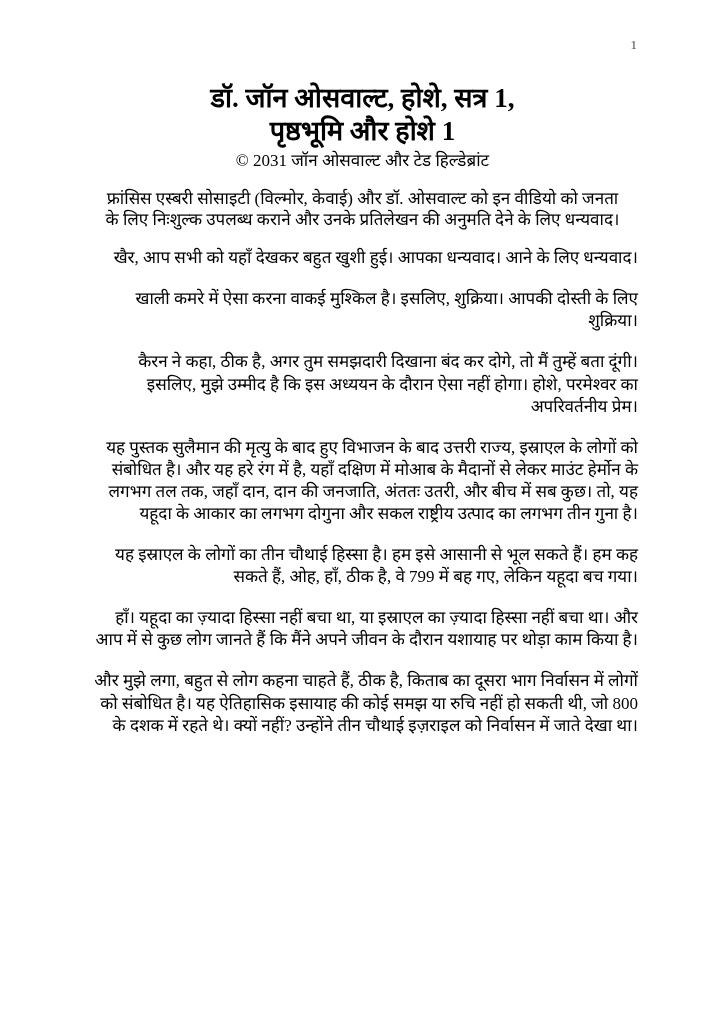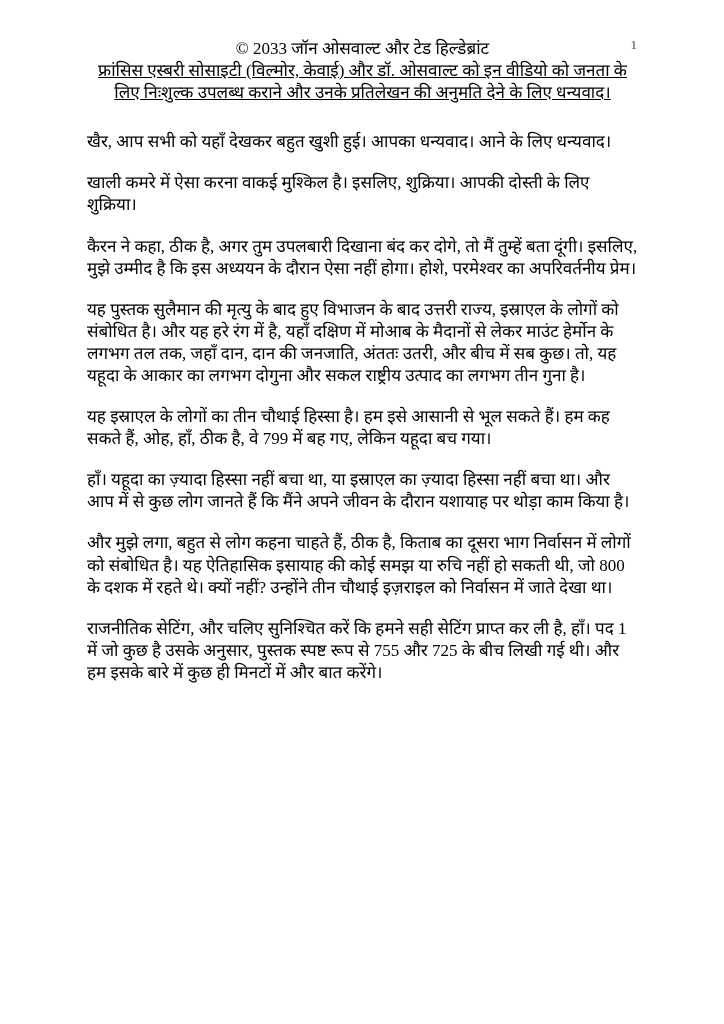--- a/index.html
+++ b/index.html
@@ -40,50 +40,52 @@
   }
   .header-center {
     text-align: center;
     font-size: 17px;
     line-height: 1.28;
   }
   .header-center .copyright-line {
     margin: 0;
   }
   .header-center .ack-line {
-    margin: 0;
-    text-decoration: underline;
+    margin: 16px;
   }
   .body-text {
-    margin-top: 28px;
+    margin-top: 16px;
     font-size: 17px;
     line-height: 1.3;
-    text-align: left;
+    text-align: right;
   }
   .body-text p {
     margin: 0 0 19px 0;
   }
 </style>
 </head>
 <body>
 
 <div class="page">
 
   <div class="page-number">1</div>
 
+  <h1 class="doc-title">
+    <span class="title-line">डॉ. जॉन ओसवाल्ट, होशे, सत्र 1,</span>
+    <span class="title-line">पृष्ठभूमि और होशे 1</span>
+  </h1>
 
   <div class="header-center">
-    <div class="copyright-line">© 2033 जॉन ओसवाल्ट और टेड हिल्डेब्रांट</div>
+    <div class="copyright-line">© 2031 जॉन ओसवाल्ट और टेड हिल्डेब्रांट</div>
     <div class="ack-line">फ्रांसिस एस्बरी सोसाइटी (विल्मोर, केवाई) और डॉ. ओसवाल्ट को इन वीडियो को जनता के लिए निःशुल्क उपलब्ध कराने और उनके प्रतिलेखन की अनुमति देने के लिए धन्यवाद।</div>
   </div>
 
   <div class="body-text">
     <p>खैर, आप सभी को यहाँ देखकर बहुत खुशी हुई। आपका धन्यवाद। आने के लिए धन्यवाद।</p>
     <p>खाली कमरे में ऐसा करना वाकई मुश्किल है। इसलिए, शुक्रिया। आपकी दोस्ती के लिए शुक्रिया।</p>
-    <p>कैरन ने कहा, ठीक है, अगर तुम उपलबारी दिखाना बंद कर दोगे, तो मैं तुम्हें बता दूंगी। इसलिए, मुझे उम्मीद है कि इस अध्ययन के दौरान ऐसा नहीं होगा। होशे, परमेश्वर का अपरिवर्तनीय प्रेम।</p>
+    <p>कैरन ने कहा, ठीक है, अगर तुम समझदारी दिखाना बंद कर दोगे, तो मैं तुम्हें बता दूंगी। इसलिए, मुझे उम्मीद है कि इस अध्ययन के दौरान ऐसा नहीं होगा। होशे, परमेश्वर का अपरिवर्तनीय प्रेम।</p>
     <p>यह पुस्तक सुलैमान की मृत्यु के बाद हुए विभाजन के बाद उत्तरी राज्य, इस्राएल के लोगों को संबोधित है। और यह हरे रंग में है, यहाँ दक्षिण में मोआब के मैदानों से लेकर माउंट हेर्मोन के लगभग तल तक, जहाँ दान, दान की जनजाति, अंततः उतरी, और बीच में सब कुछ। तो, यह यहूदा के आकार का लगभग दोगुना और सकल राष्ट्रीय उत्पाद का लगभग तीन गुना है।</p>
     <p>यह इस्राएल के लोगों का तीन चौथाई हिस्सा है। हम इसे आसानी से भूल सकते हैं। हम कह सकते हैं, ओह, हाँ, ठीक है, वे 799 में बह गए, लेकिन यहूदा बच गया।</p>
     <p>हाँ। यहूदा का ज़्यादा हिस्सा नहीं बचा था, या इस्राएल का ज़्यादा हिस्सा नहीं बचा था। और आप में से कुछ लोग जानते हैं कि मैंने अपने जीवन के दौरान यशायाह पर थोड़ा काम किया है।</p>
     <p>और मुझे लगा, बहुत से लोग कहना चाहते हैं, ठीक है, किताब का दूसरा भाग निर्वासन में लोगों को संबोधित है। यह ऐतिहासिक इसायाह की कोई समझ या रुचि नहीं हो सकती थी, जो 800 के दशक में रहते थे। क्यों नहीं? उन्होंने तीन चौथाई इज़राइल को निर्वासन में जाते देखा था।</p>
-    <p>राजनीतिक सेटिंग, और चलिए सुनिश्चित करें कि हमने सही सेटिंग प्राप्त कर ली है, हाँ। पद 1 में जो कुछ है उसके अनुसार, पुस्तक स्पष्ट रूप से 755 और 725 के बीच लिखी गई थी। और हम इसके बारे में कुछ ही मिनटों में और बात करेंगे।</p>
   </div>
 
 </div>
 
 </body></html>

